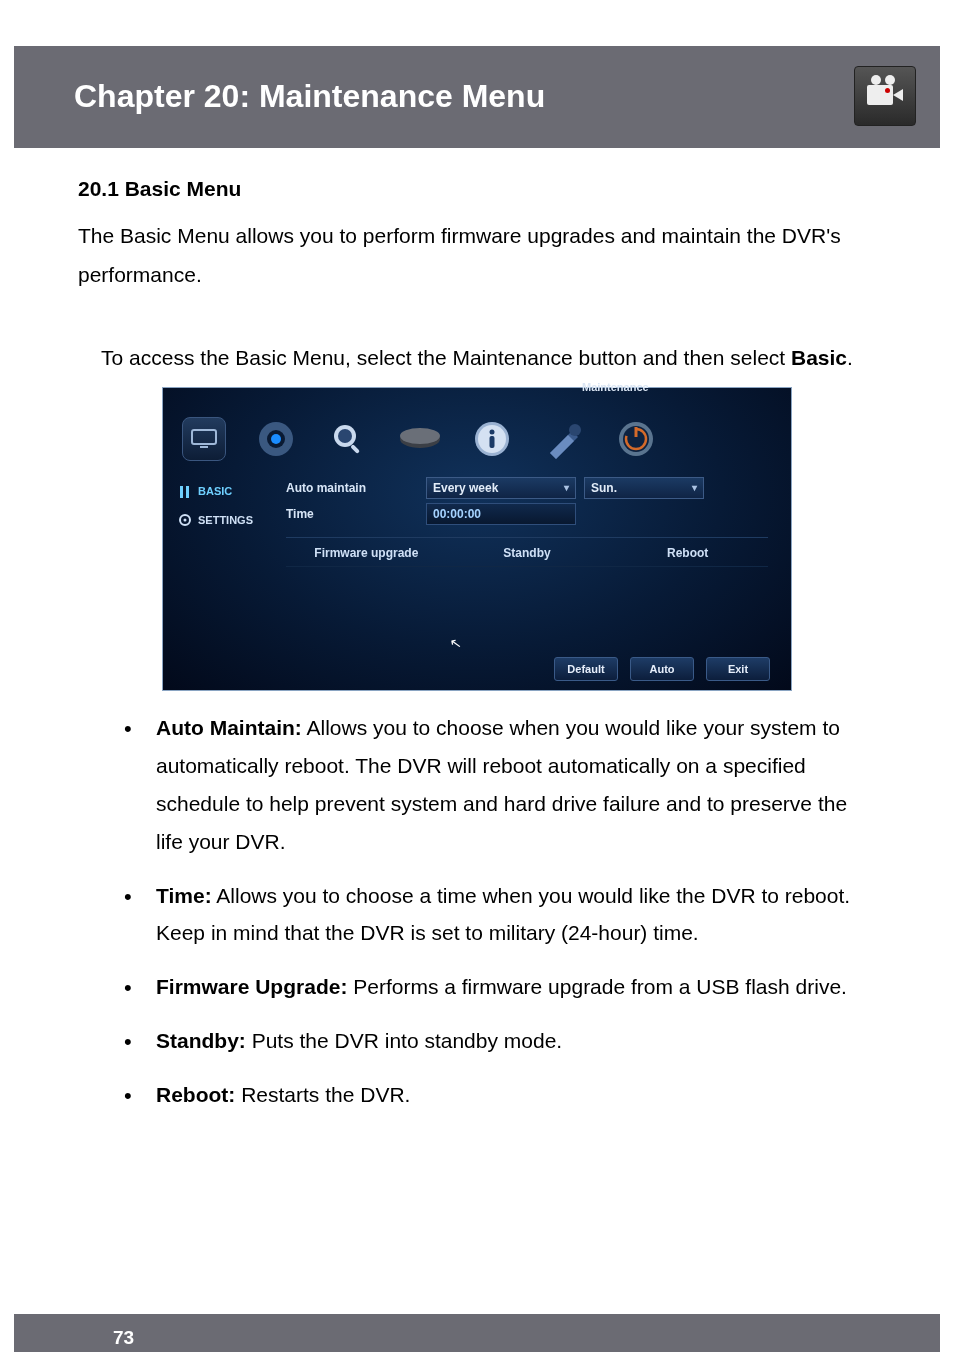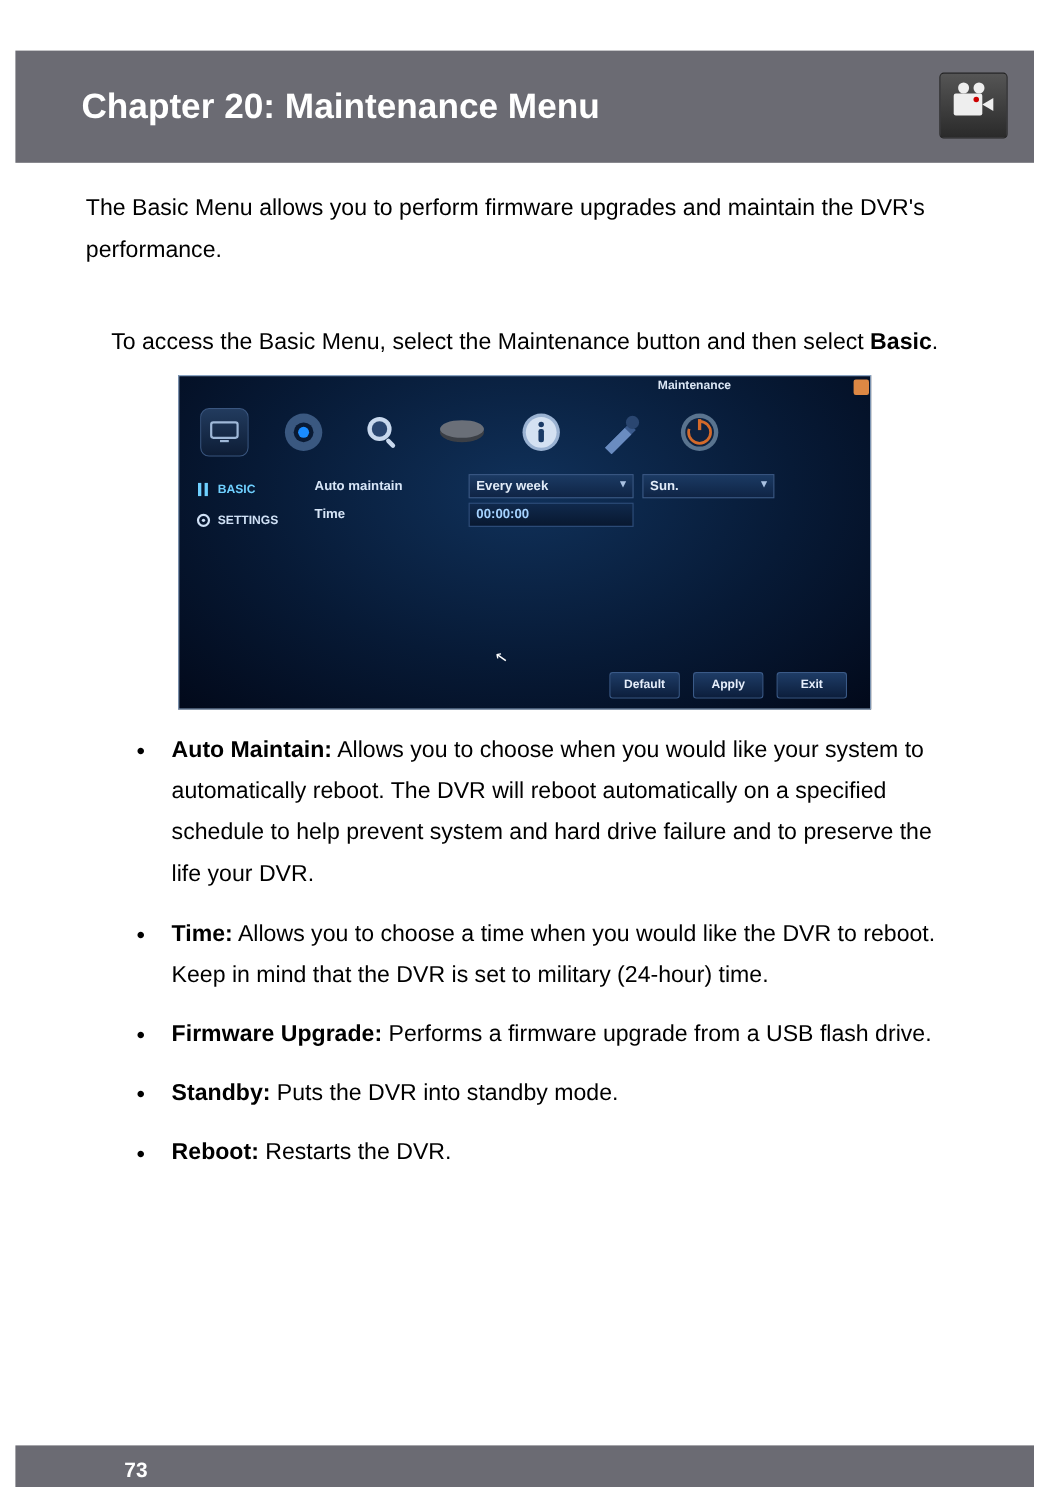--- a/index.html
+++ b/index.html
@@ -46,23 +46,23 @@
   
   .shot-wrap { display:flex; justify-content:center; margin: 6px 0 18px 0; }
   .shot {
     width: 630px; height: 304px;
     background: radial-gradient(ellipse at 50% 35%, #10315a 0%, #071a36 55%, #02091a 100%);
     position: relative;
     font-family: Arial, sans-serif;
     box-shadow: 0 0 0 1px #8aa4c2 inset;
   }
   .shot .titlebar {
-    position:absolute; top:2px; left:16px; right:2px; height:18px;
+    position:absolute; top:2px; left:0; right:2px; height:18px;
     display:flex; justify-content:flex-end; align-items:center;
-    padding-right:0; gap:10px;
+    padding-right:0; gap:10px;flex-direction:column;
   }
   .shot .titlebar .tlabel { color:#dbe6f4; font-size:11px; font-weight:bold; margin-right:auto; margin-left:420px; }
   .shot .titlebar .close { width:14px; height:14px; background:#d84; border-radius:2px; }
 
   .topicons {
     position:absolute; top:24px; left:20px; right:20px; height:56px;
     display:flex; align-items:center; gap:28px;
   }
   .topicons .tico {
     width:44px; height:44px; border-radius:8px;
@@ -152,20 +152,21 @@
         <div class="reel left"></div>
           <div class="reel right"></div>
         <div class="body"></div>
           <div class="lens"></div>
           <div class="dot"></div>
       </div>
     </div>
   </div>
 
   <div class="content">
+    <div class="section-heading">20.1 Basic Menu</div>
     <div class="para">The Basic Menu allows you to perform firmware upgrades and maintain the DVR's performance.</div>
     <div class="para para2">
       <span>To access the Basic Menu, select the Maintenance button and then select </span><span class="bold">Basic</span><span>.</span>
     </div>
 
     <div class="shot-wrap">
       <div class="shot">
         <div class="titlebar">
           <span class="tlabel">Maintenance</span>
           <span class="close"></span>
@@ -257,26 +258,31 @@
             </div>
           </div>
           <div class="row">
             <div class="lbl">Time</div>
             <div class="tbox">
               <span>00:00:00</span>
             </div>
           </div>
         </div>
 
+        <div class="btnrow">
+          <div class="btn3">Firmware upgrade</div>
+          <div class="btn3">Standby</div>
+          <div class="btn3">Reboot</div>
+        </div>
 
         <div class="cursor">↖</div>
 
         <div class="footbtns">
           <div class="fbtn">Default</div>
-          <div class="fbtn">Apply</div>
+          <div class="fbtn">Auto</div>
           <div class="fbtn">Exit</div>
         </div>
       </div>
     </div>
 
     <ul class="desc">
       <li><span class="bold">Auto Maintain:</span><span> Allows you to choose when you would like your system to automatically reboot. The DVR will reboot automatically on a specified schedule to help prevent system and hard drive failure and to preserve the life your DVR.</span></li>
       <li><span class="bold">Time:</span><span> Allows you to choose a time when you would like the DVR to reboot. Keep in mind that the DVR is set to military (24-hour) time.</span></li>
       <li><span class="bold">Firmware Upgrade:</span><span> Performs a firmware upgrade from a USB flash drive.</span></li>
       <li><span class="bold">Standby:</span><span> Puts the DVR into standby mode.</span></li>

